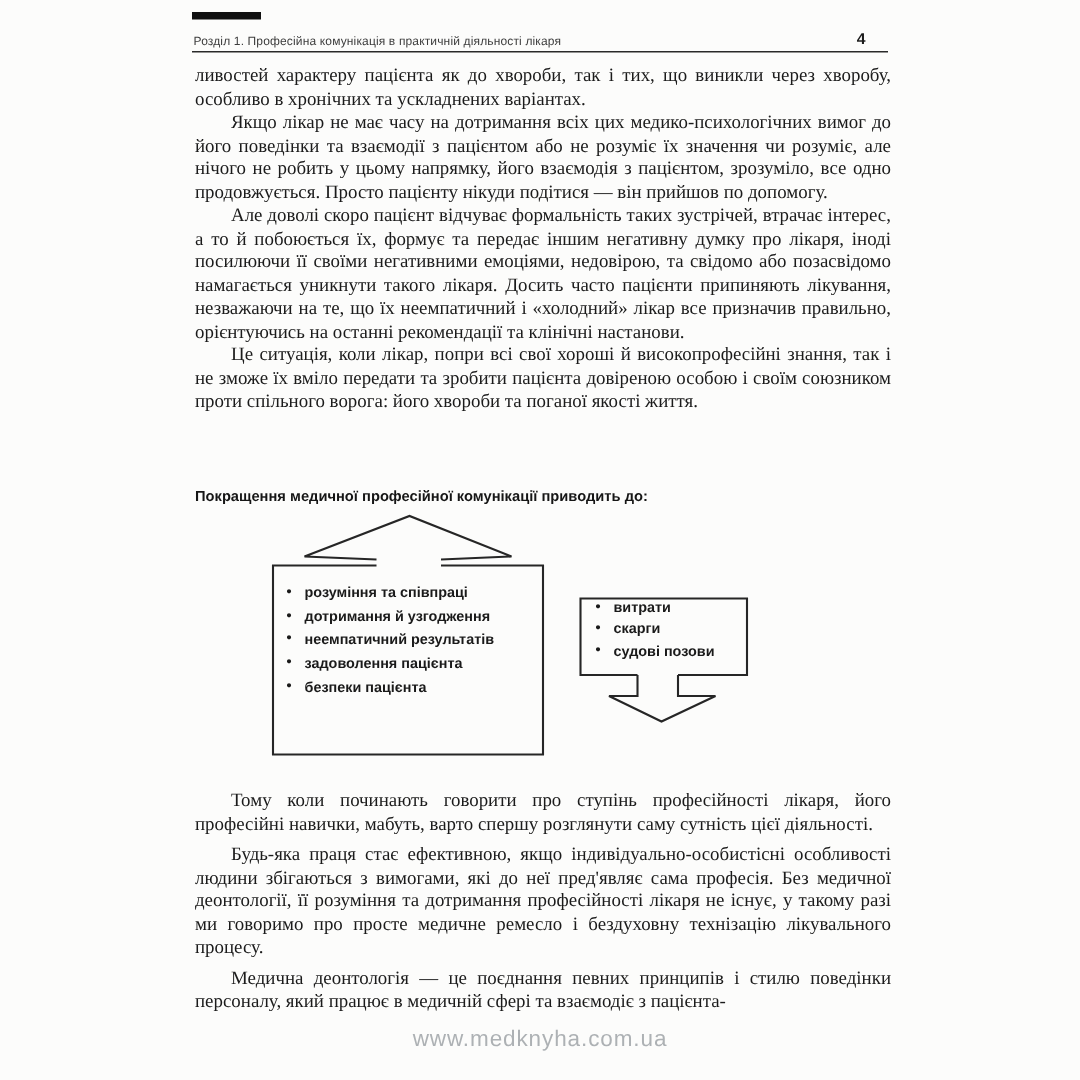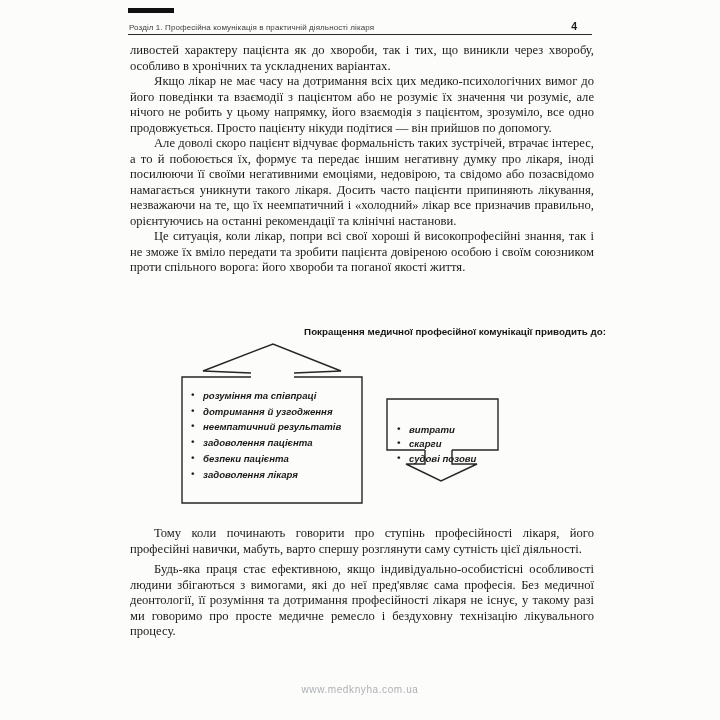--- a/index.html
+++ b/index.html
@@ -30,36 +30,36 @@
   .body-col { position: absolute; left: 130px; width: 464px; font-size: 12.6px; line-height: 15.5px; }
   .body-top { top: 43px; }
   .body-bottom { top: 526px; }
   .para { margin: 0; text-align: justify; text-indent: 24px; }
   .body-top .para:first-child { text-indent: 0; }
   .body-bottom .para { margin-bottom: 5px; }
 
   
   .diagram { position: absolute; left: 130px; top: 325px; width: 464px; height: 200px; }
   .diagram-title {
-    position: absolute; left: 12px; top: 1px; width: 100%; text-align: right;
+    position: absolute; left: 0; top: 1px; width: 100%; text-align: left;
     font-family: "Liberation Sans", sans-serif; font-weight: bold; font-size: 9.8px; color: #161616;
   }
   .diagram svg { position: absolute; left: 0; top: 0; }
   .diagram svg path { fill: none; stroke: #262626; stroke-width: 1.4; }
   .box-list { position: absolute; list-style: none; margin: 0; padding: 0;
-    font-family: "Liberation Sans", sans-serif; font-weight: bold; color: #1a1a1a; font-style: italic; }
+    font-family: "Liberation Sans", sans-serif; font-weight: bold; color: #1a1a1a; }
   .box-list li { position: relative; padding-left: 12px; }
   .box-list li::before { content: "\2022"; position: absolute; left: 0; top: -1px; }
   .positive-list { left: 61px; top: 63px; width: 170px; font-size: 9.6px; line-height: 15.7px; }
-  .negative-list { left: 267px; top: 98px; width: 100px; font-size: 9.6px; line-height: 14.3px; }
+  .negative-list { left: 267px; top: 74px; width: 100px; font-size: 9.6px; line-height: 14.3px; }
 
   
   .footer {
     position: absolute; left: 0; top: 684px; width: 100%; text-align: center;
-    font-family: "Liberation Sans", sans-serif; font-size: 10px; color: #adb1b4; letter-spacing: .6px;
+    font-family: "Liberation Sans", sans-serif; font-size: 15px; color: #adb1b4; letter-spacing: .6px;
   }
 </style>
 </head>
 <body>
 
 <div class="page">
 
   <div class="print-mark"></div>
 
   <div class="header-row">
@@ -82,29 +82,29 @@
       <path d="M121,52 L52,52 L52,178 L232,178 L232,52 L164,52"></path>
       <path d="M295,125 L257,125 L257,74 L368,74 L368,125 L322,125"></path>
       <path d="M295,125 L295,139 L276,139 L311,156 L347,139 L322,139 L322,125"></path>
     </svg>
     <ul class="box-list positive-list">
         <li>розуміння та співпраці</li>
         <li>дотримання й узгодження</li>
         <li>неемпатичний результатів</li>
         <li>задоволення пацієнта</li>
         <li>безпеки пацієнта</li>
-        <li>задоволення лікаря</li>
       </ul>
     <ul class="box-list negative-list">
         <li>витрати</li>
         <li>скарги</li>
         <li>судові позови</li>
       </ul>
   </div>
 
   <div class="body-col body-bottom">
       <p class="para">Тому коли починають говорити про ступінь професійності лікаря, його професійні навички, мабуть, варто спершу розглянути саму сутність цієї діяльності.</p>
       <p class="para">Будь-яка праця стає ефективною, якщо індивідуально-особистісні особливості людини збігаються з вимогами, які до неї пред'являє сама професія. Без медичної деонтології, її розуміння та дотримання професійності лікаря не існує, у такому разі ми говоримо про просте медичне ремесло і бездуховну технізацію лікувального процесу.</p>
+      <p class="para">Медична деонтологія — це поєднання певних принципів і стилю поведінки персоналу, який працює в медичній сфері та взаємодіє з пацієнта-</p>
     </div>
 
   <div class="footer">www.medknyha.com.ua</div>
 
 </div>
 
 </body></html>

